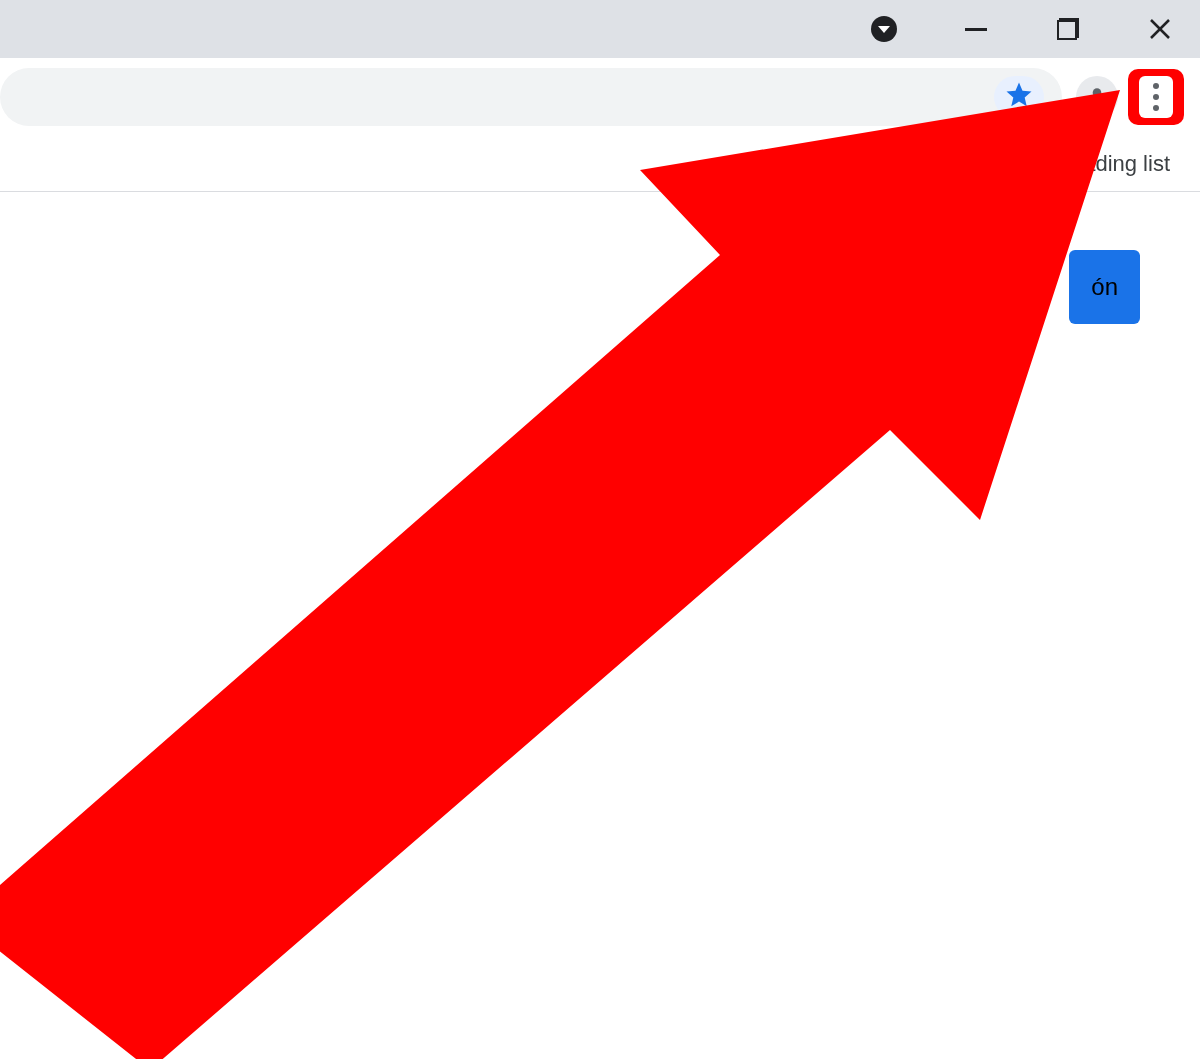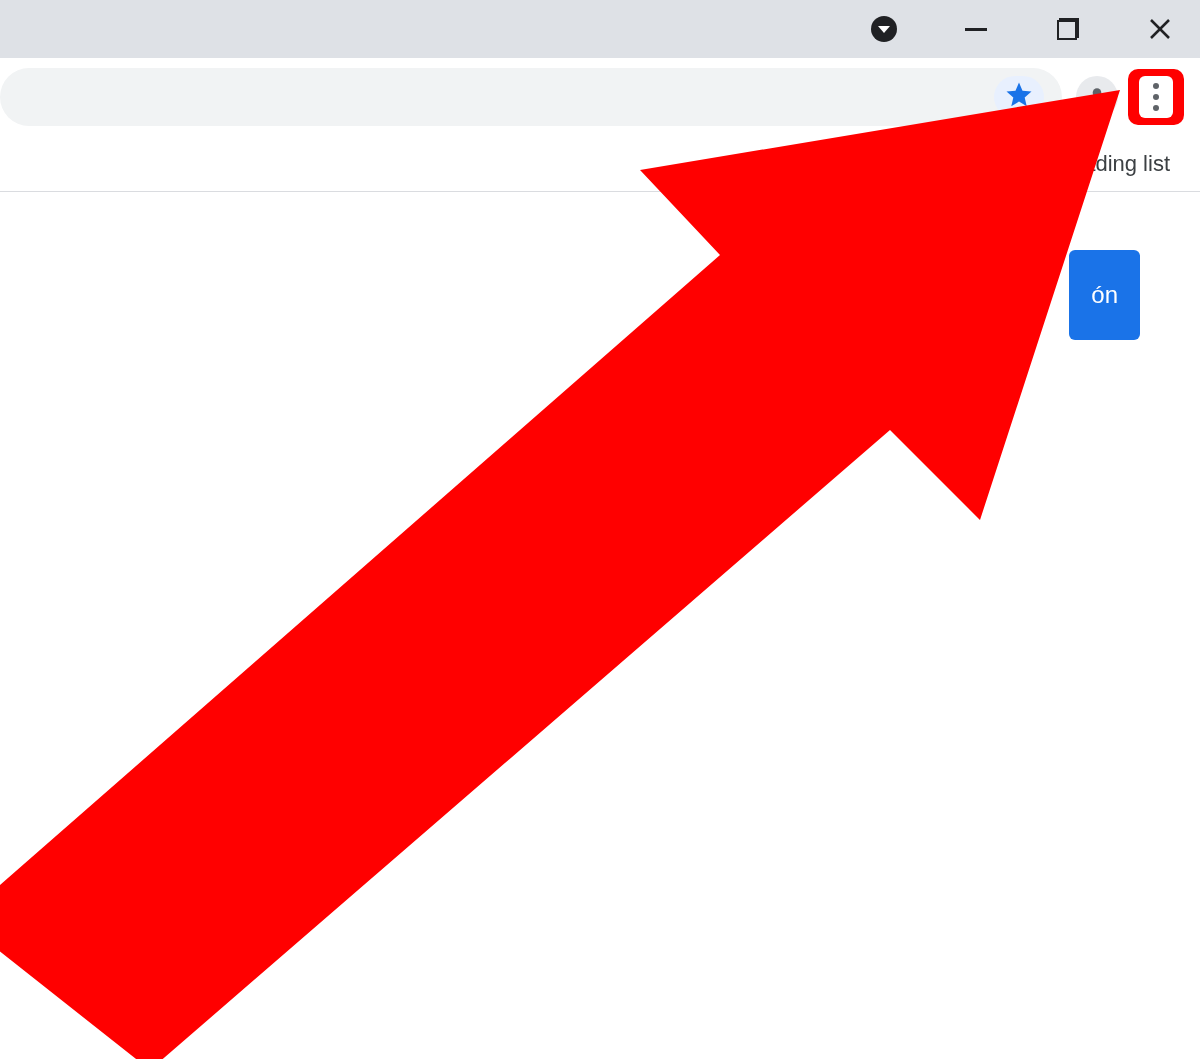--- a/index.html
+++ b/index.html
@@ -133,24 +133,24 @@
       top: 250px;
       right: 60px;
       display: flex;
       align-items: center;
       gap: 26px;
       font-size: 26px;
       color: #202124;
     }
     .signin-btn {
       background: #1a73e8;
-      color: #ffffff;
+      color: #000000;
       font-size: 24px;
       font-weight: 500;
-      padding: 31px 22px;
+      padding: 23px 22px;
       border-radius: 6px;
       border: none;
       cursor: pointer;
     }
 
     
     .arrow-overlay {
       position: absolute;
       left: 0; top: 0;
       width: 1200px; height: 1059px;

